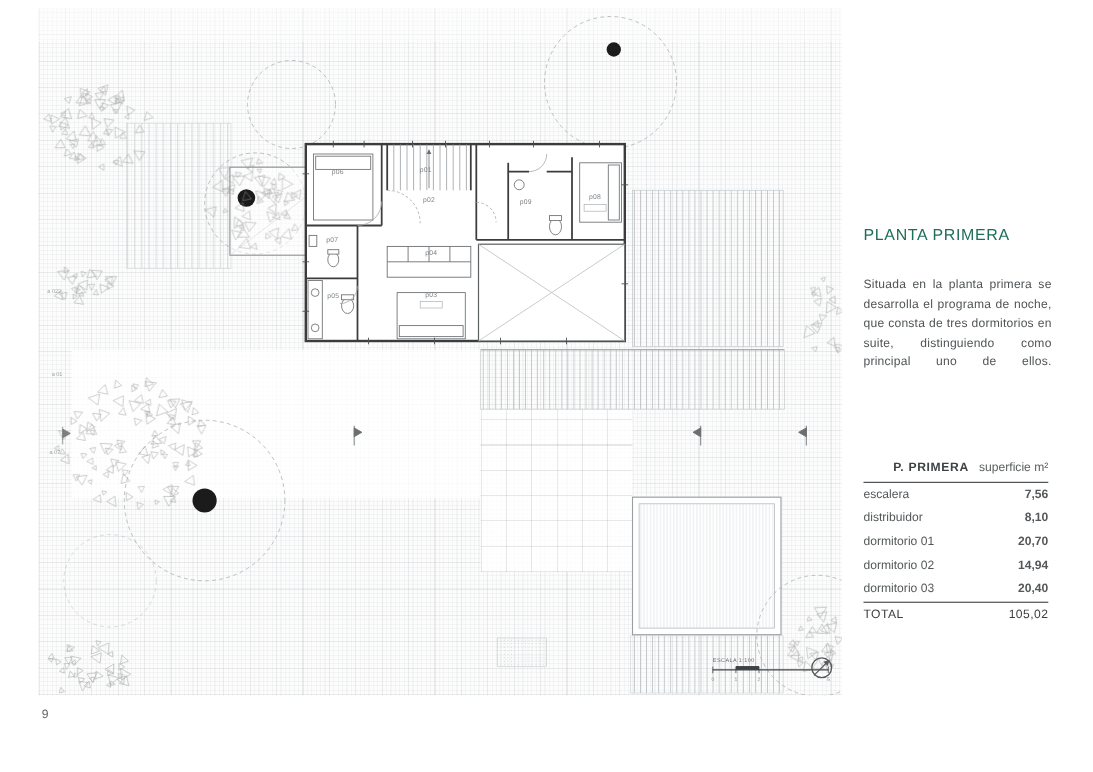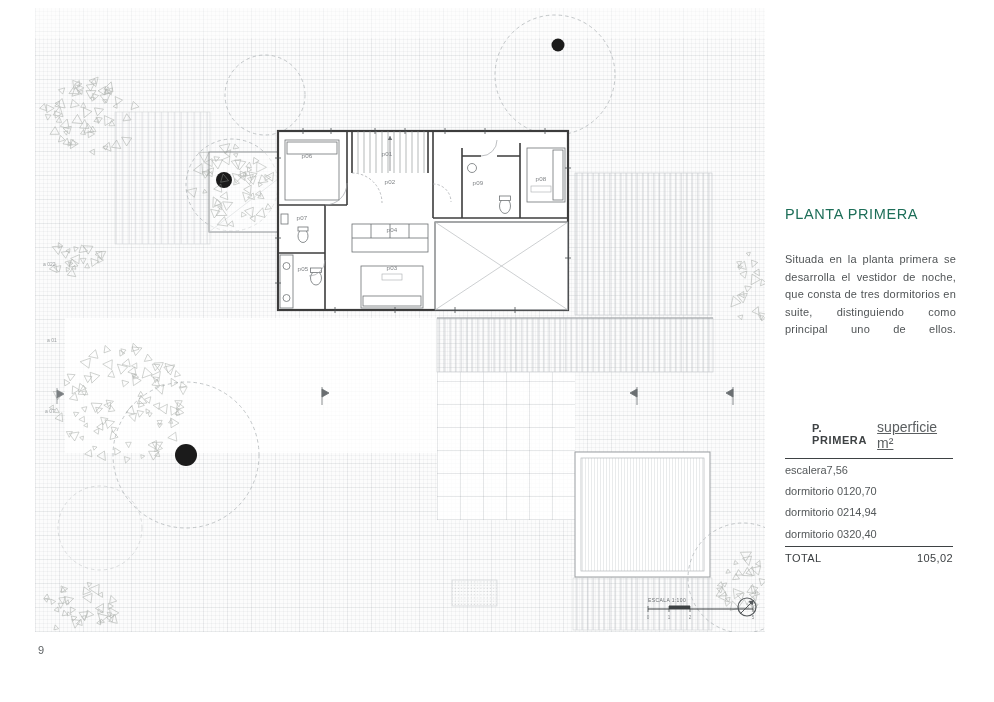--- a/index.html
+++ b/index.html
@@ -37,23 +37,23 @@
   .intro{
     position:absolute;left:785px;top:240px;width:171px;
     font-size:11px;line-height:17.6px;text-align:justify;color:#505456;
     letter-spacing:.2px;
   }
   .intro:after{content:"";display:inline-block;width:100%;}
   .info-table{position:absolute;left:785px;top:419px;width:168px;font-size:11px;color:#54585a;}
   .t-head{display:flex;justify-content:space-between;align-items:baseline;
     padding-bottom:7px;border-bottom:1.2px solid #3e4244;}
   .t-head .t-name{font-weight:bold;font-size:11px;letter-spacing:.6px;color:#3e4244;padding-left:27px;}
-  .t-head .t-unit{font-size:14px;color:#5a5e60;text-decoration:underline;}
-  .t-row{display:flex;align-items:center;height:21.4px;}
-  .t-row .v{text-align:right;}
+  .t-head .t-unit{font-size:11px;color:#5a5e60;}
+  .t-row{display:flex;justify-content:space-between;align-items:center;height:21.4px;}
+  .t-row .v{text-align:right;font-weight:bold;}
   .t-total{display:flex;justify-content:space-between;align-items:center;height:23px;
     border-top:1.2px solid #3e4244;margin-top:1px;color:#3a3e40;letter-spacing:.4px;gap:10px;}
   .page-num{position:absolute;left:38px;top:644px;font-size:11px;color:#606466;}
 </style>
 </head>
 <body>
 
 <div class="drawing">
   <div class="band b3"></div>
   <div class="band b1"></div>
@@ -555,31 +555,35 @@
     <g fill="none" stroke="#55595c">
       <circle cx="712" cy="599" r="9" stroke-width="1.2"></circle>
       <path d="M705,606 L719,592" stroke-width="1"></path>
       <path d="M719,592 L713.5,593.5 L717.5,597.5 Z" fill="#55595c" stroke="none"></path>
     </g>
   </svg>
 </div>
 
 <h1 class="page-title" style="color: rgb(29, 110, 88);">PLANTA PRIMERA</h1>
 
-<p class="intro">Situada en la planta primera se desarrolla el vestidor de noche, que consta de tres dormitorios en suite, distinguiendo como principal uno de ellos.</p>
+<p class="intro">Situada en la planta primera se desarrolla el programa de noche, que consta de tres dormitorios en suite, distinguiendo como principal uno de ellos.</p>
 
 <div class="info-table">
   <div class="t-head">
     <span class="t-name">P. PRIMERA</span>
     <span class="t-unit">superficie m²</span>
   </div>
   <div id="t-rows">
       <div class="t-row">
         <span>escalera</span>
         <span class="v">7,56</span>
+      </div>
+      <div class="t-row">
+        <span>distribuidor</span>
+        <span class="v">8,10</span>
       </div>
       <div class="t-row">
         <span>dormitorio 01</span>
         <span class="v">20,70</span>
       </div>
       <div class="t-row">
         <span>dormitorio 02</span>
         <span class="v">14,94</span>
       </div>
       <div class="t-row">

